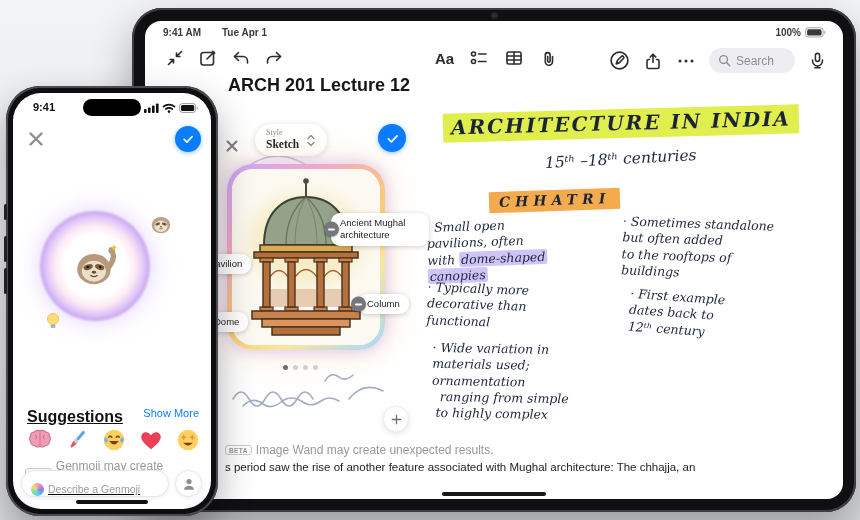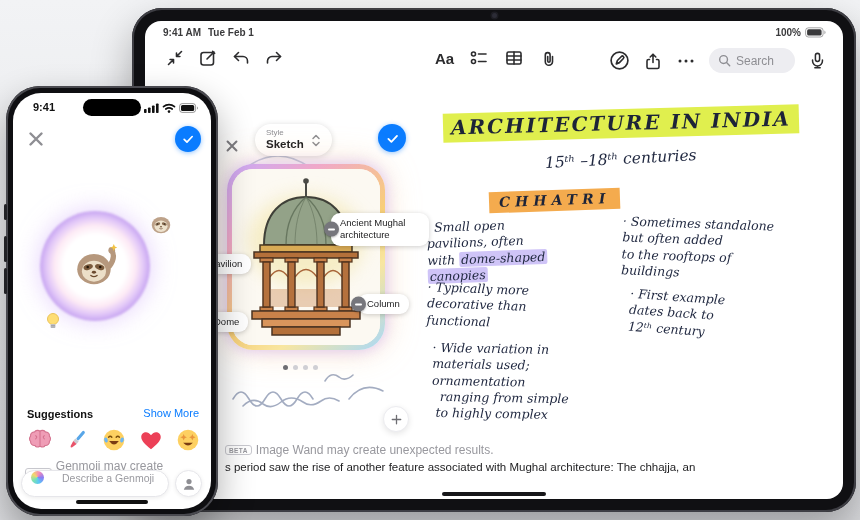--- a/index.html
+++ b/index.html
@@ -12,21 +12,21 @@
   .ic{stroke:#2c2c2e;stroke-width:1.6;fill:none;stroke-linecap:round;stroke-linejoin:round;}
   .tbtn{background:none;border:0;padding:0;}
 
   
   .ipad{position:absolute;left:132px;top:8px;width:724px;height:504px;background:#101013;
         border-radius:30px;box-shadow:0 18px 40px rgba(0,0,0,.30),inset 0 0 0 2px #3e3e44;z-index:1;}
   .ipad-cam{position:absolute;left:50%;top:5px;width:5px;height:5px;margin-left:-2.5px;border-radius:50%;
             background:#2c2c36;box-shadow:0 0 0 1.5px #1c1c22;}
   .ipad-screen{position:absolute;left:13px;top:13px;width:698px;height:478px;background:#fff;
                border-radius:16px;overflow:hidden;}
-  .ipad-status{position:absolute;left:18px;top:6px;font-size:10px;font-weight:700;color:#3a3a3c;display:flex;gap:7px;}
+  .ipad-status{position:absolute;left:18px;top:6px;font-size:10px;font-weight:700;color:#3a3a3c;display:flex;gap:21px;}
   .ipad-batt{position:absolute;right:16px;top:6px;display:flex;align-items:center;gap:4px;
              font-size:10px;font-weight:600;color:#3a3a3c;}
   .tb{position:absolute;top:27px;display:flex;align-items:center;}
   .tb-left{left:20px;gap:13px;}
   .tb-mid{left:290px;gap:15px;}
   .tb-right{right:16px;gap:13px;}
   .format-label{font-size:15px;font-weight:600;color:#2c2c2e;}
   .search-pill{display:flex;align-items:center;gap:5px;background:#ededf1;border-radius:13px;
                height:25px;width:86px;padding:0 9px;box-sizing:border-box;}
   .search-pill span{font-size:12px;color:#8e8e93;}
@@ -41,21 +41,21 @@
   .hw-sub{position:absolute;left:400px;top:128px;font-size:15.5px;transform:rotate(-3deg);}
   .hw-section{position:absolute;left:344px;top:170px;transform:rotate(-2deg);}
   .hl-o{background:#f4ab4e;padding:2px 10px 3px;letter-spacing:5px;font-size:14px;}
   .hl-p{background:rgba(168,148,240,.55);border-radius:2px;padding:0 2px;}
   .hw-block{position:absolute;}
 
   
   .wand-close{position:absolute;left:77px;top:115px;width:20px;height:20px;background:none;border:0;padding:0;}
   .style-pill{position:absolute;left:110px;top:103px;height:32px;background:#fff;border-radius:17px;
               box-shadow:0 1px 6px rgba(0,0,0,.16);display:flex;align-items:center;gap:7px;
-              padding:3px 11px;box-sizing:border-box;border:0;}
+              padding:3px 11px;box-sizing:border-box;border:0;font-family:Liberation Serif, serif;}
   .style-col{display:flex;flex-direction:column;align-items:flex-start;line-height:1.1;}
   .style-label{font-size:8px;color:#8e8e93;}
   .style-value{font-size:11.5px;font-weight:700;color:#1c1c1e;}
   .check-btn{position:absolute;width:28px;height:28px;border-radius:50%;background:#0a7cff;border:0;
              display:flex;align-items:center;justify-content:center;box-shadow:0 1px 5px rgba(10,124,255,.45);}
   .wand-frame{position:absolute;left:82px;top:143px;width:158px;height:186px;border-radius:26px;padding:5px;
               box-sizing:border-box;
               background:linear-gradient(140deg,#c9a8f8 0%,#f0a8c8 25%,#f8cf78 55%,#f8e6a0 72%,#a8d8f8 100%);
               box-shadow:0 0 16px rgba(190,150,250,.55),0 0 34px rgba(250,200,130,.40);}
   .wand-inner{width:100%;height:100%;border-radius:21px;overflow:hidden;background:#fcf9f2;}
@@ -92,26 +92,26 @@
                  overflow:hidden;}
   .island{position:absolute;left:50%;top:6px;width:58px;height:17px;margin-left:-29px;border-radius:9px;background:#000;}
   .ph-time{position:absolute;left:20px;top:8px;font-size:11px;font-weight:700;color:#111;}
   .ph-status{position:absolute;right:12px;top:10px;display:flex;align-items:center;gap:3px;}
   .ph-close{position:absolute;left:12px;top:35px;width:22px;height:22px;background:none;border:0;padding:0;}
   .glow{position:absolute;left:27px;top:118px;width:110px;height:110px;border-radius:50%;
         background:radial-gradient(circle,#ffffff 40%,#fdeaf5 52%,#e3c9f8 62%,#c9a8f2 70%,#f5dfae 79%,rgba(255,255,255,0) 88%);
         filter:blur(1.2px);box-shadow:0 0 24px rgba(205,170,250,.55);}
   .emo-main{position:absolute;left:59px;top:150px;}
   .emo-thumb{position:absolute;opacity:.9;}
-  .sug-label{position:absolute;left:14px;top:315px;font-size:11px;font-weight:700;color:#111;}
+  .sug-label{position:absolute;left:14px;top:315px;font-size:16px;font-weight:700;color:#111;text-decoration:underline;}
   .show-more{position:absolute;right:12px;top:314px;font-size:11px;color:#0a7cff;background:none;border:0;padding:0;}
   .emo-btn{position:absolute;top:334px;width:26px;height:26px;background:none;border:0;padding:0;}
   .ph-input{position:absolute;left:8px;top:377px;width:148px;height:27px;background:#fff;border:1px solid #e6e6ea;
-            border-radius:14px;box-shadow:0 1px 4px rgba(0,0,0,.08);display:flex;align-items:flex-start;gap:16px;
-            padding:0 9px;box-sizing:border-box;}
+            border-radius:14px;box-shadow:0 1px 4px rgba(0,0,0,.08);display:flex;align-items:flex-end;gap:2px;
+            padding:0 9px;box-sizing:border-box;text-decoration:underline;}
   .ph-input input{flex:1;border:0;outline:0;background:transparent;font:10.5px "Liberation Sans",sans-serif;
                   color:#1c1c1e;min-width:0;}
   .ph-input input::placeholder{color:#9a9aa0;}
   .pg-icon{width:13px;height:13px;border-radius:50%;flex:none;
            background:conic-gradient(from 20deg,#f58ab8,#8a7ef5,#5ac8f5,#7de3b0,#f5d76a,#f58ab8);}
   .avatar-btn{position:absolute;left:162px;top:377px;width:27px;height:27px;border-radius:50%;background:#fff;
               border:1px solid #e6e6ea;box-shadow:0 1px 4px rgba(0,0,0,.08);display:flex;align-items:center;
               justify-content:center;padding:0;}
   .ph-home{position:absolute;left:50%;bottom:5px;width:72px;height:4px;margin-left:-36px;border-radius:2px;background:#111;}
 </style>
@@ -119,21 +119,21 @@
 <body>
 
 <div class="stage">
 
   <div class="ipad">
     <div class="ipad-cam"></div>
     <div class="ipad-screen">
 
       <div class="ipad-status">
         <span>9:41 AM</span>
-        <span>Tue Feb 1</span>
+        <span>Tue Apr 1</span>
       </div>
       <div class="ipad-batt">
         <span>100%</span>
         <svg width="22" height="11" viewBox="0 0 22 11">
           <rect x="0.6" y="0.8" width="17.5" height="9.2" rx="2.8" fill="none" stroke="rgba(60,60,62,.45)"></rect>
           <rect x="2.1" y="2.3" width="14.5" height="6.2" rx="1.6" fill="#3a3a3c"></rect>
           <path d="M19.4 3.6v3.6a2 2 0 0 0 0-3.6" fill="rgba(60,60,62,.45)"></path>
         </svg>
       </div>
 
@@ -216,20 +216,21 @@
               <path d="M3 8h14M3 12h14M10 4v12"></path>
           </svg>
         </button>
         <button class="tbtn">
           <svg class="ic" width="20" height="20" viewBox="0 0 20 20">
             <path d="M13.5 8.5v5.2a3.6 3.6 0 0 1-7.2 0V7a2.4 2.4 0 0 1 4.8 0v6a1.2 1.2 0 0 1-2.4 0V8.5"></path>
           </svg>
         </button>
       </div>
 
+      <div class="note-title">ARCH 201 Lecture 12</div>
 
       <div class="hw-heading">
         <span class="hand-caps hl-y">ARCHITECTURE IN INDIA</span>
       </div>
       <div class="hand hw-sub">15ᵗʰ –18ᵗʰ centuries</div>
       <div class="hw-section">
         <span class="hand-caps hl-o">CHHATRI</span>
       </div>
 
       <div class="hand hw-block" style="left:282px;top:197px;transform:rotate(-2deg);">

